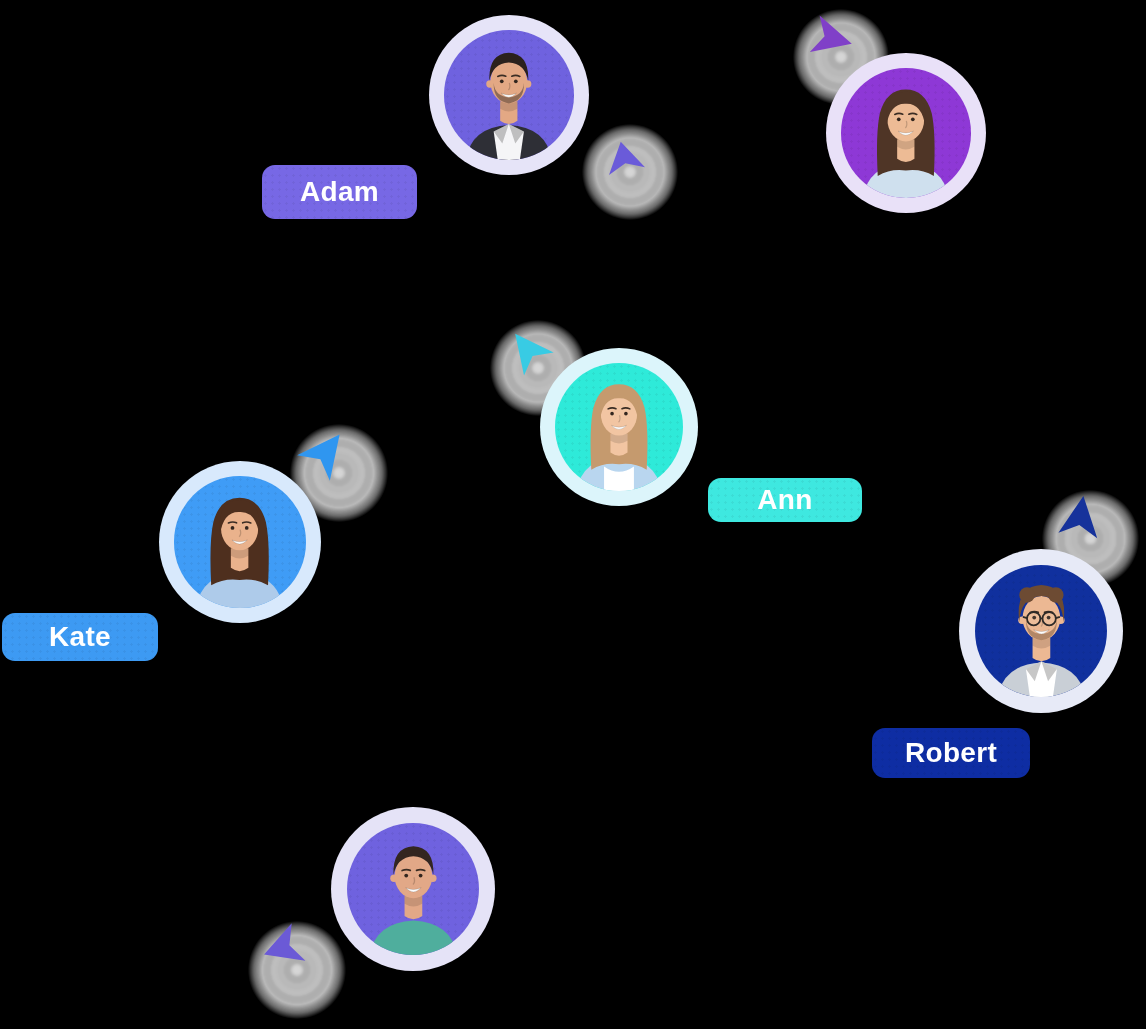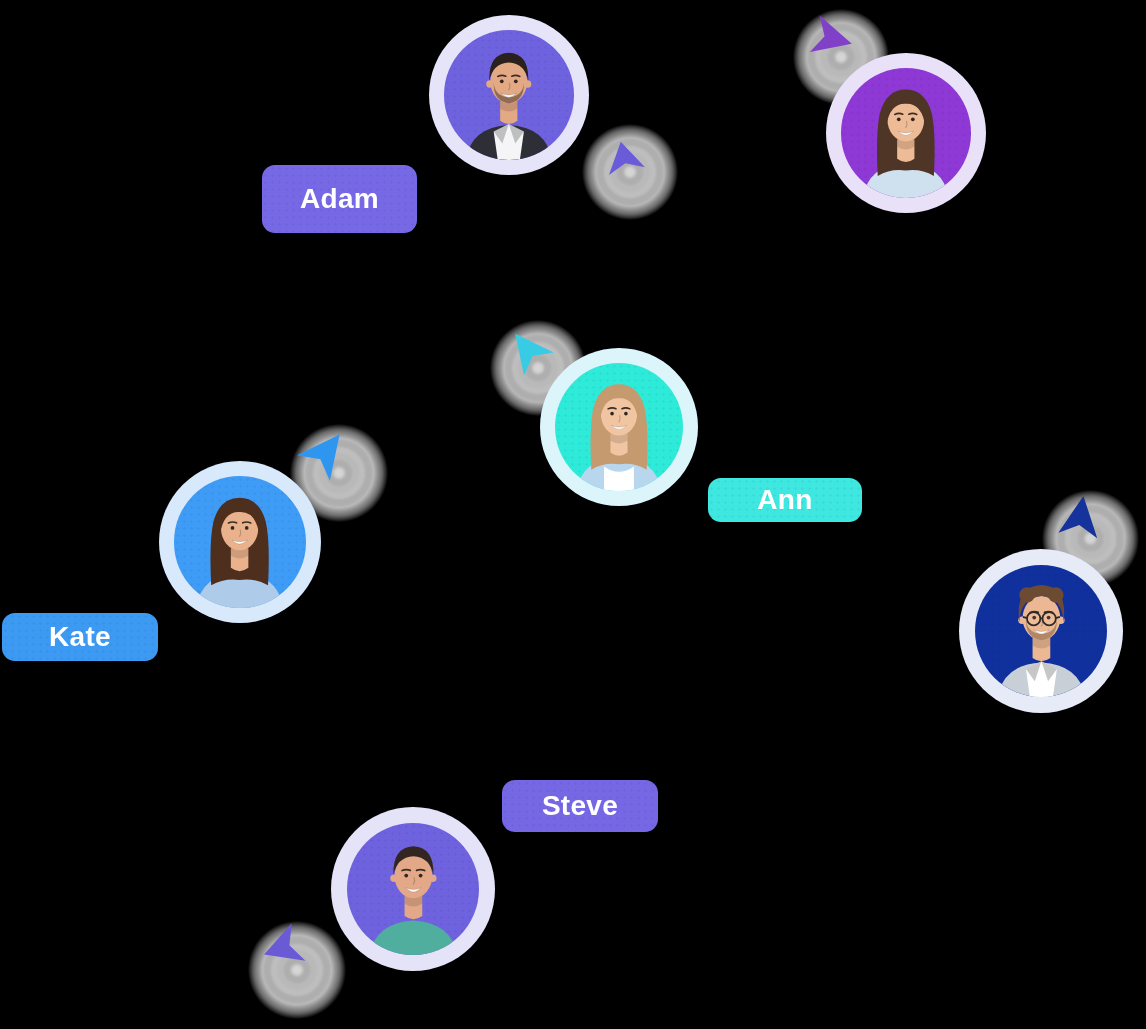--- a/index.html
+++ b/index.html
@@ -21,21 +21,21 @@
   .cursor-blob{position:absolute;z-index:1;border-radius:50%;opacity:.92;filter:blur(1.2px);
      background:
        radial-gradient(circle,rgba(255,255,255,.55) 0 4%,rgba(255,255,255,0) 11%),
        repeating-radial-gradient(circle at 50% 50%,#cfcfcf 0 6px,#bdbdbd 6px 13px,#c9c9c9 13px 20px);
      -webkit-mask-image:radial-gradient(circle,#000 0 50%,rgba(0,0,0,.55) 62%,transparent 72%);
      mask-image:radial-gradient(circle,#000 0 50%,rgba(0,0,0,.55) 62%,transparent 72%);}
   .cursor-arrow{position:absolute;z-index:1;transform-origin:50% 50%;}
   .cursor-arrow path{fill:var(--cursor);}
   
   .m-adam   .avatar{left:429px;top:15px;width:160px;height:160px;}
-  .m-adam   .name-label{left:262px;top:165px;width:155px;height:68px;}
+  .m-adam   .name-label{left:262px;top:165px;width:155px;height:54px;}
   .m-adam   .cursor-blob{left:582px;top:124px;width:96px;height:96px;}
   .m-adam   .cursor-arrow{left:601px;top:134px;width:46px;height:46px;transform:rotate(-12deg) scale(1,.8);}
 
   .m-alice  .avatar{left:826px;top:53px;width:160px;height:160px;}
   .m-alice  .name-label{left:968px;top:206px;width:158px;height:50px;}
   .m-alice  .cursor-blob{left:793px;top:9px;width:96px;height:96px;}
   .m-alice  .cursor-arrow{left:809px;top:15px;width:47px;height:47px;transform:rotate(105deg);}
 
   .m-ann    .avatar{left:540px;top:348px;width:158px;height:158px;}
   .m-ann    .name-label{left:708px;top:478px;width:154px;height:44px;}
@@ -198,20 +198,23 @@
             <path d="M60.5,49 Q61.8,53.5 59.6,55.5" stroke="rgba(0,0,0,.18)" stroke-width="1.2" fill="none"></path>
             <path d="M53,58.5 Q60,66 67,58.5 Q60,61.8 53,58.5 Z" fill="#ffffff" stroke="rgba(0,0,0,.18)" stroke-width="0.7"></path>
             <g stroke="#2e2a28" stroke-width="1.6" fill="rgba(255,255,255,.07)">
               <circle cx="53" cy="48.5" r="6"></circle>
               <circle cx="67" cy="48.5" r="6"></circle>
               <path d="M59,48.3 L61,48.3 M47,48 L43.3,46.8 M73,48 L76.7,46.8" fill="none"></path>
             </g>
           </svg>
         </div>
     </div>
+    <div class="name-label">
+        <span>Robert</span>
+      </div>
   </div>
 
   <div class="member m-steve" style="--label: #7668e4; --cursor: #6b5ad6; --bg: #6f62df; --ring: #e5e3f7;">
     <div class="cursor-blob"></div>
     <svg class="cursor-arrow" viewBox="0 0 24 24">
         <path d="M12,1.8 L21.6,21.4 L12,16.2 L2.4,21.4 Z"></path>
       </svg>
     <div class="avatar">
       <div class="avatar-inner">
           <svg viewBox="0 0 120 120" xmlns="http://www.w3.org/2000/svg">
@@ -223,18 +226,15 @@
             <ellipse cx="60" cy="48" rx="17" ry="20" fill="#e2a887"></ellipse>
             <path d="M42,47 Q41,22 60,21 Q79,22 78,47 Q75,31 60,30 Q45,31 42,47 Z" fill="#332620"></path>
             <path d="M49.8,43 Q53.5,41.2 57.2,42.8 M62.8,42.8 Q66.5,41.2 70.2,43" stroke="#3b2d24" stroke-width="1.5" stroke-linecap="round" fill="none"></path>
             <circle cx="53.5" cy="47.5" r="1.7" fill="#33261f"></circle>
             <circle cx="66.5" cy="47.5" r="1.7" fill="#33261f"></circle>
             <path d="M60.5,49 Q61.8,53.5 59.6,55.5" stroke="rgba(0,0,0,.18)" stroke-width="1.2" fill="none"></path>
             <path d="M53,58.5 Q60,66 67,58.5 Q60,61.8 53,58.5 Z" fill="#ffffff" stroke="rgba(0,0,0,.18)" stroke-width="0.7"></path>
           </svg>
         </div>
     </div>
-    <div class="name-label">
-        <span>Steve</span>
-      </div>
   </div>
 
 </div>
 
 </body></html>

